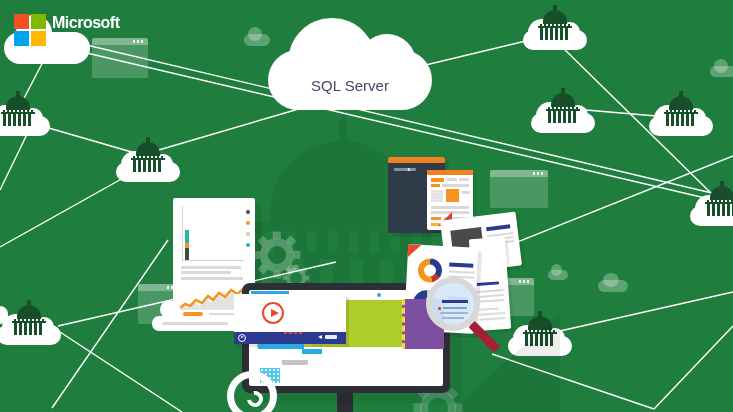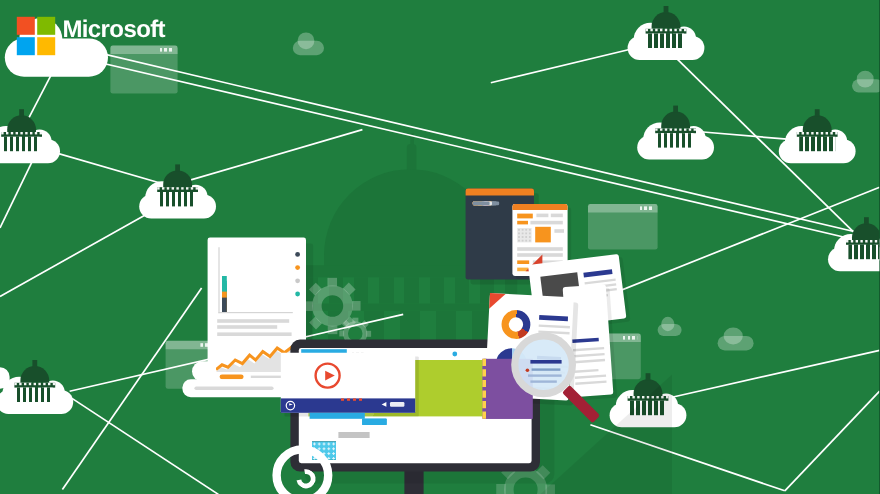--- a/index.html
+++ b/index.html
@@ -51,21 +51,21 @@
   .ms-cloud{left:4px;top:32px;width:86px;height:32px;background:#fff;border-radius:16px;}
   .ms-cloud:before{content:'';position:absolute;left:12px;top:-17px;width:36px;height:36px;background:#fff;border-radius:50%;}
   .sql-cloud{left:268px;top:50px;width:164px;height:60px;background:#fff;border-radius:32px;}
   .sql-cloud:before{content:'';position:absolute;left:20px;top:-32px;width:88px;height:88px;background:#fff;border-radius:50%;}
   .sql-cloud:after{content:'';position:absolute;right:16px;top:-16px;width:58px;height:58px;background:#fff;border-radius:50%;}
   .sql-label{left:0;right:0;top:27px;text-align:center;font-size:15px;color:#474763;z-index:2;}
 
   
   .ms-logo{left:14px;top:12px;width:200px;height:34px;}
   .ms-sq{width:15px;height:15px;}
-  .ms-text{left:38px;top:2px;color:#fff;font-size:20px;font-weight:bold;letter-spacing:-0.5px;position:absolute;}
+  .ms-text{left:38px;top:2px;color:#fff;font-size:16px;font-weight:bold;letter-spacing:-0.5px;position:absolute;}
 
   
   .gear-ring{border-radius:50%;}
   .gear-tooth{}
 
   
   .doc{background:#fff;border-radius:2px;}
   .chart-doc{left:173px;top:198px;width:82px;height:122px;box-shadow:6px 5px 0 rgba(0,0,0,0.08);}
   #bar-chart{left:9px;top:8px;width:62px;height:55px;display:flex;align-items:flex-end;gap:5px;
     position:absolute;border-left:1px solid #d5d5d5;border-bottom:1px solid #d5d5d5;padding-left:2px;}
@@ -312,20 +312,23 @@
         <div class="cloud-sm"></div>
         <div class="cap-b">
           <div class="cap-dome"></div>
           <div class="cap-base"></div>
           <div class="cap-cols"></div>
         </div>
       </div>
     </div>
 
   <div class="ms-cloud"></div>
+  <div class="sql-cloud">
+    <div class="sql-label">SQL Server</div>
+  </div>
 
   <div class="ms-logo">
     <div class="ms-sq" id="sq0" style="left: 0px; top: 2px; background: rgb(242, 80, 34);"></div>
     <div class="ms-sq" id="sq1" style="left: 17px; top: 2px; background: rgb(127, 186, 0);"></div>
     <div class="ms-sq" id="sq2" style="left: 0px; top: 19px; background: rgb(0, 164, 239);"></div>
     <div class="ms-sq" id="sq3" style="left: 17px; top: 19px; background: rgb(255, 185, 0);"></div>
     <span class="ms-text">Microsoft</span>
   </div>
 
   <div id="gears" style="left:0;top:0;width:733px;height:412px">

